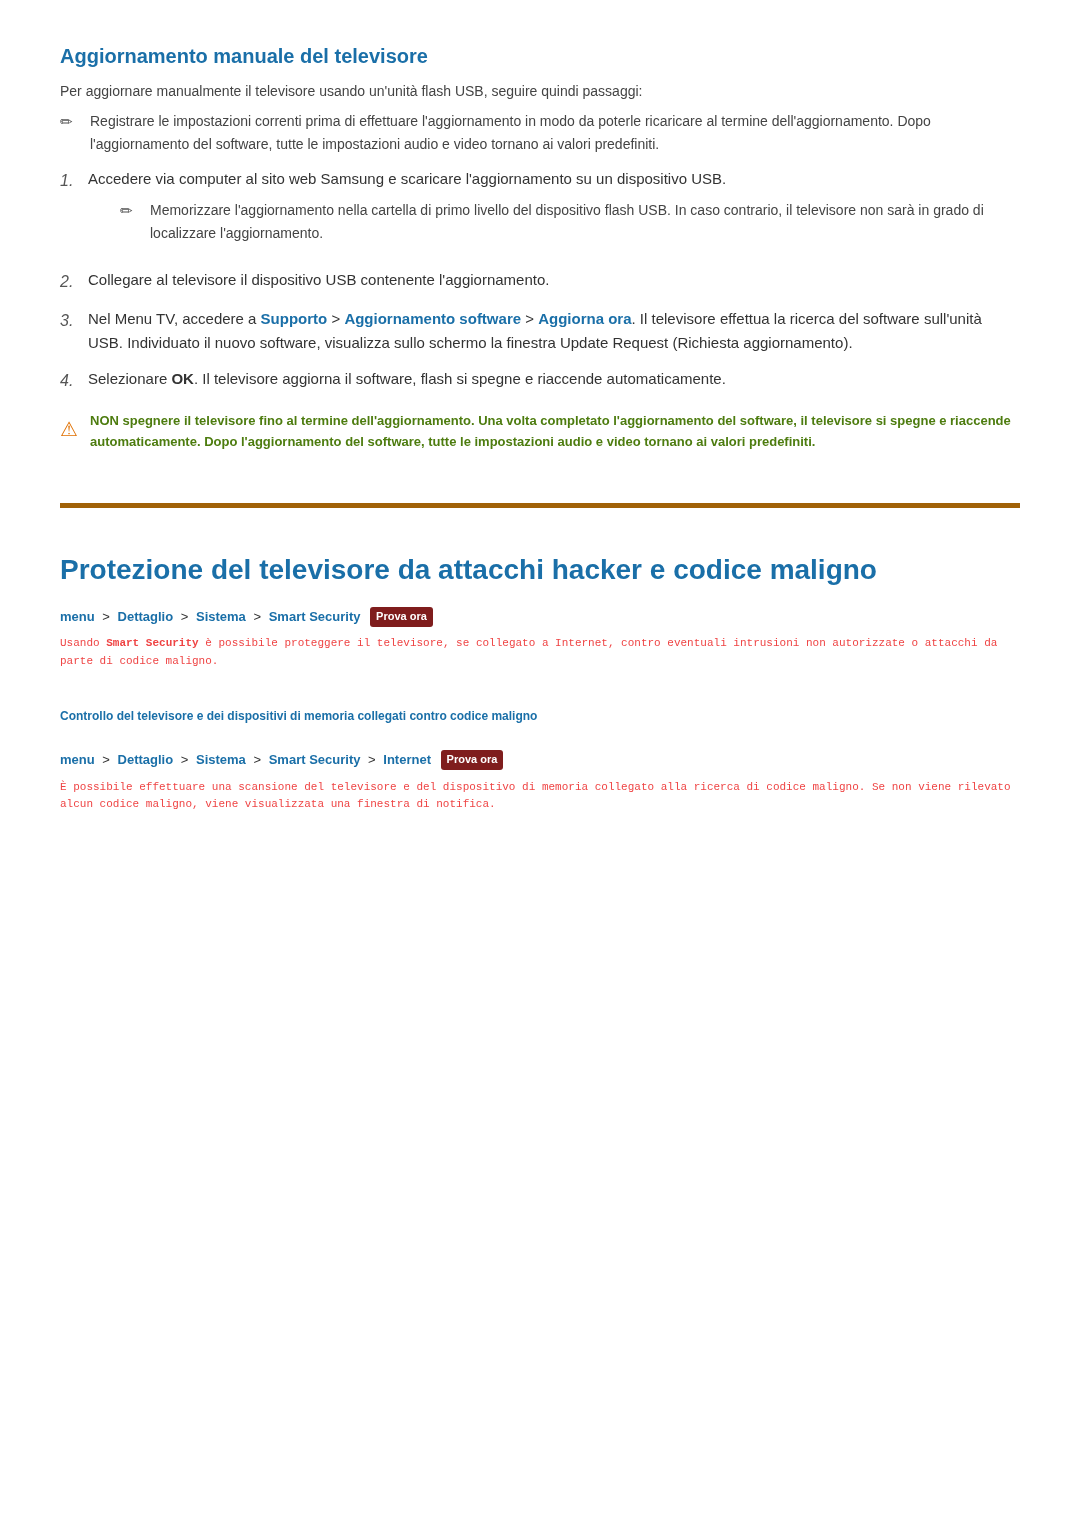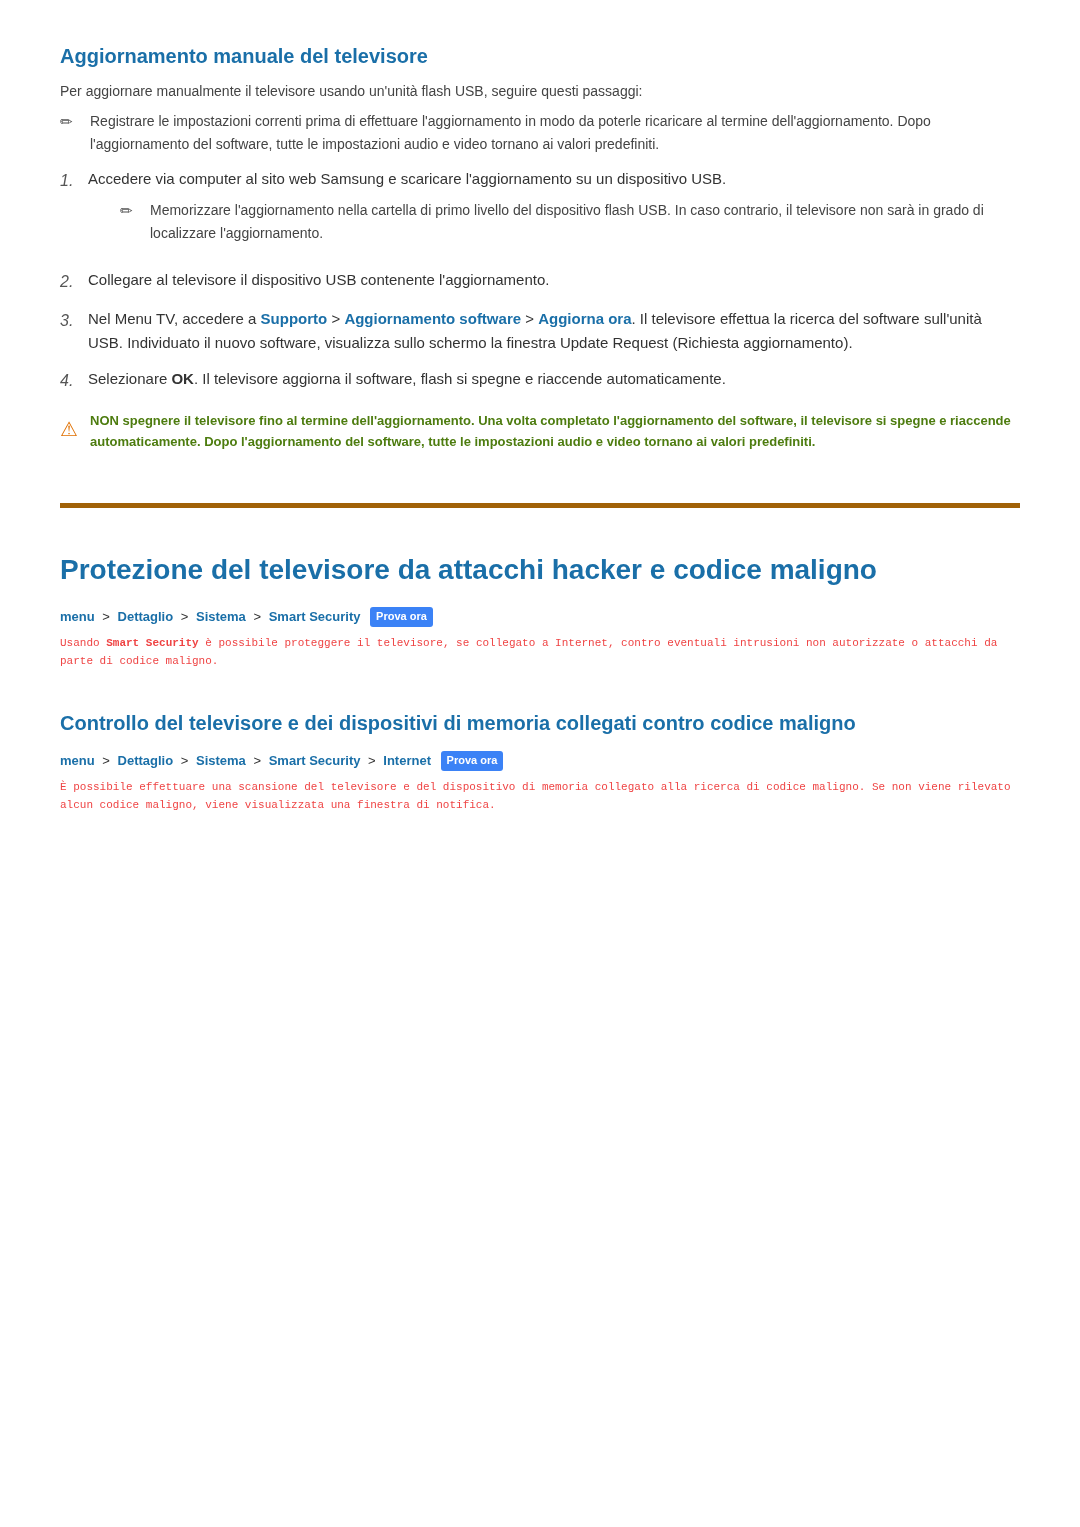--- a/index.html
+++ b/index.html
@@ -25,23 +25,23 @@
       color: #1a6fa8;
       font-size: 28px;
       font-weight: 700;
       margin-bottom: 14px;
       margin-top: 50px;
       border-top: 5px solid #a16207;
       padding-top: 40px;
     }
     .section-title-medium {
       color: #1a6fa8;
-      font-size: 20px;
-      font-weight: 700;
-      margin-bottom: 12px;
+      font-size: 12px;
+      font-weight: 700;
+      margin-bottom: 24px;
       margin-top: 36px;
     }
 
     
     .breadcrumb {
       font-size: 13px;
       margin-bottom: 8px;
       color: #333;
     }
     .breadcrumb .bc-link {
@@ -49,21 +49,21 @@
       font-weight: 600;
       text-decoration: none;
     }
     .breadcrumb .bc-arrow {
       margin: 0 4px;
       color: #333;
       font-size: 13px;
     }
     .try-now-badge {
       display: inline-block;
-      background: #3b82f6;
+      background: #7f1d1d;
       color: #fff;
       font-size: 11px;
       font-weight: 700;
       border-radius: 3px;
       padding: 1px 6px;
       margin-left: 6px;
       vertical-align: middle;
     }
 
     
@@ -156,21 +156,21 @@
       color: #4d7c0f;
       font-weight: 700;
       line-height: 1.6;
     }
   </style>
 </head>
 <body>
 
 <h2 class="section-title-small">Aggiornamento manuale del televisore</h2>
 
-<p class="para-small">Per aggiornare manualmente il televisore usando un'unità flash USB, seguire questi passaggi:</p>
+<p class="para-small">Per aggiornare manualmente il televisore usando un'unità flash USB, seguire quindi passaggi:</p>
 
 <ul class="bullet-list">
   <li>
     <span class="pencil-icon">✏</span>
     <span>Registrare le impostazioni correnti prima di effettuare l'aggiornamento in modo da poterle ricaricare al termine dell'aggiornamento. Dopo l'aggiornamento del software, tutte le impostazioni audio e video tornano ai valori predefiniti.</span>
   </li>
 </ul>
 
 <ol class="step-list">
 

